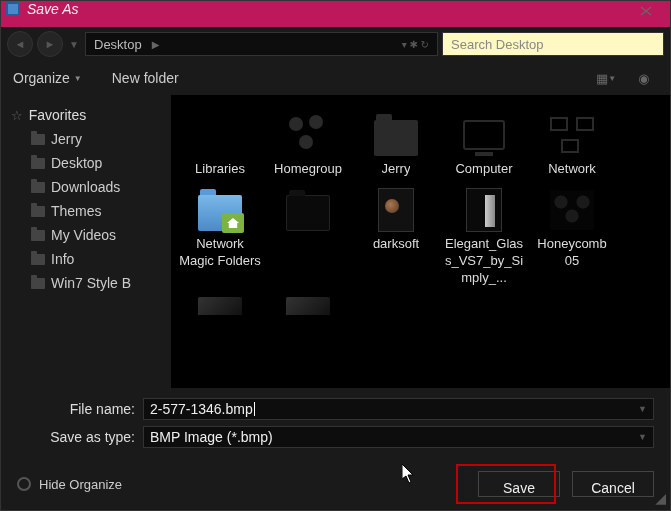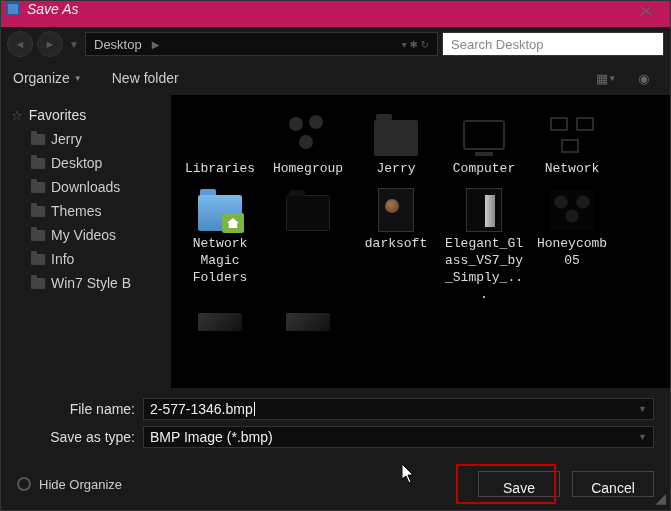--- a/index.html
+++ b/index.html
@@ -8,37 +8,37 @@
 .titlebar { height: 26px; display: flex; align-items: flex-start; padding: 0 4px; background: #be185d; font-style: italic; }
 .titlebar-icon { width: 16px; height: 16px; margin-right: 6px; display: flex; align-items: center; justify-content: center; }
 .titlebar-title { flex: 1; color: #eee; font-size: 14px; }
 .close-area { width: 40px; height: 20px; display: flex; align-items: center; justify-content: center; color: #666; }
 .navbar { height: 34px; display: flex; align-items: center; padding: 2px 6px; background: #1a1a1a; gap: 4px; }
 .navbtn { width: 26px; height: 26px; border-radius: 50%; background: #252525; border: 1px solid #333; display: flex; align-items: center; justify-content: center; color: #555; font-size: 11px; }
 .dropdown-arrow { width: 14px; height: 22px; display: flex; align-items: center; justify-content: center; color: #555; font-size: 10px; }
 .breadcrumb { flex: 1; height: 24px; background: #0d0d0d; border: 1px solid #333; display: flex; align-items: center; padding: 0 8px; gap: 10px; color: #bbb; }
 .breadcrumb .chev { color: #666; font-size: 10px; }
 .breadcrumb-end { color: #555; display: flex; gap: 4px; margin-left: auto; font-size: 10px; }
-.searchbox { width: 222px; height: 24px; background: #ffffff; border: 1px solid #333; display: flex; align-items: center; padding: 0 8px; gap: 6px; color: #888; }
+.searchbox { width: 222px; height: 24px; background: #fef9c3; border: 1px solid #333; display: flex; align-items: center; padding: 0 8px; gap: 6px; color: #888; }
 .toolbar { height: 34px; display: flex; align-items: center; padding: 0 12px; gap: 30px; background: #1a1a1a; }
 .toolbtn { display: flex; align-items: center; gap: 4px; color: #ccc; font-size: 14px; }
 .toolbtn .caret { font-size: 8px; color: #888; }
 .toolbar-right { margin-left: auto; display: flex; gap: 10px; align-items: center; }
 .viewbtn { width: 28px; height: 22px; display: flex; align-items: center; justify-content: center; color: #666; }
 .body { flex: 1; display: flex; overflow: hidden; }
 .sidebar { width: 170px; background: #1a1a1a; padding: 8px 0 8px 10px; overflow: hidden; }
 .side-group-title { display: flex; align-items: center; gap: 6px; padding: 4px 0; color: #ddd; font-size: 14px; }
 .side-item { display: flex; align-items: center; gap: 6px; padding: 4px 0 4px 20px; color: #ccc; font-size: 14px; white-space: nowrap; overflow: hidden; }
 .folder-icon { width: 14px; height: 11px; background: #444; border-radius: 1px; position: relative; flex-shrink: 0; }
 .folder-icon::before { content: ''; position: absolute; top: -3px; left: 0; width: 6px; height: 3px; background: #444; border-radius: 1px 1px 0 0; }
 .star-icon { color: #666; font-size: 13px; }
 .filepane { flex: 1; background: #000; padding: 14px 6px; display: flex; flex-wrap: wrap; align-content: flex-start; gap: 2px 2px; overflow: hidden; }
 .file-item { width: 86px; display: flex; flex-direction: column; align-items: center; text-align: center; padding: 4px 2px; color: #ddd; font-size: 13px; line-height: 1.3; }
 .file-thumb { width: 50px; height: 44px; margin-bottom: 4px; display: flex; align-items: center; justify-content: center; position: relative; }
-.file-label { word-break: break-word; max-height: 70px; overflow: hidden; font-family: Liberation Mono, monospace; }
+.file-label { word-break: break-word; max-height: 70px; overflow: hidden; }
 .libraries { display: grid; grid-template-columns: 1fr 1fr; grid-template-rows: 1fr 1fr; gap: 3px; }
 .lib-sq { background: #2a2a2a; border-radius: 2px; }
 .homegroup { position: relative; }
 .hg-c { width: 14px; height: 14px; border-radius: 50%; background: #2a2a2a; position: absolute; }
 .userfolder { width: 44px; height: 36px; background: #2a2a2a; border-radius: 2px; position: relative; margin-top: 6px; }
 .userfolder::before { content: ''; position: absolute; top: -6px; left: 2px; width: 16px; height: 6px; background: #2a2a2a; border-radius: 2px 2px 0 0; }
 .computer { width: 42px; height: 30px; border: 2px solid #2a2a2a; border-radius: 3px; position: relative; }
 .computer::after { content: ''; position: absolute; bottom: -8px; left: 50%; transform: translateX(-50%); width: 18px; height: 4px; background: #2a2a2a; }
 .network-ico { position: relative; width: 48px; height: 40px; }
 .net-mon { width: 18px; height: 14px; border: 2px solid #2a2a2a; position: absolute; }

